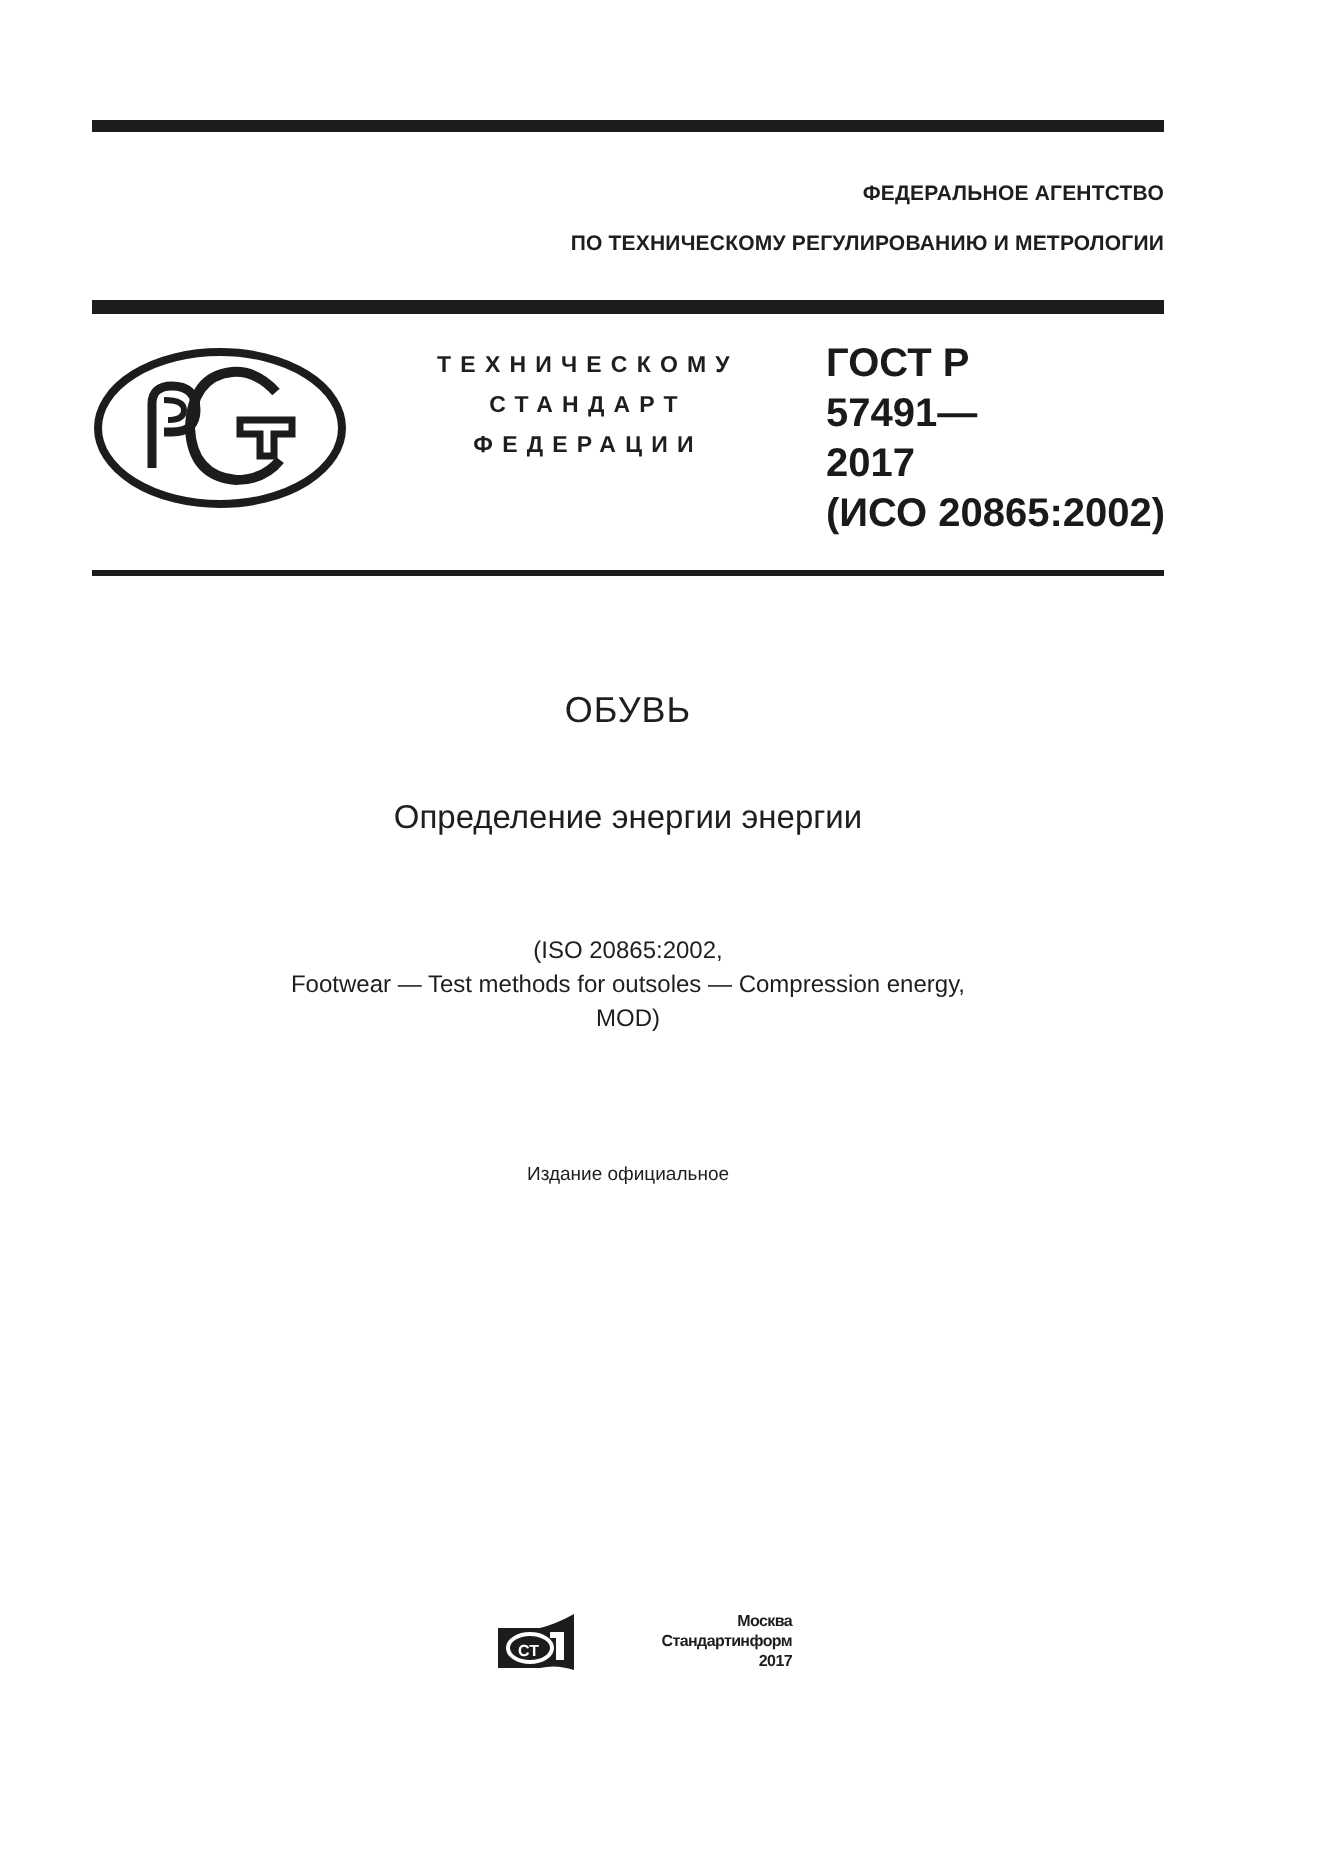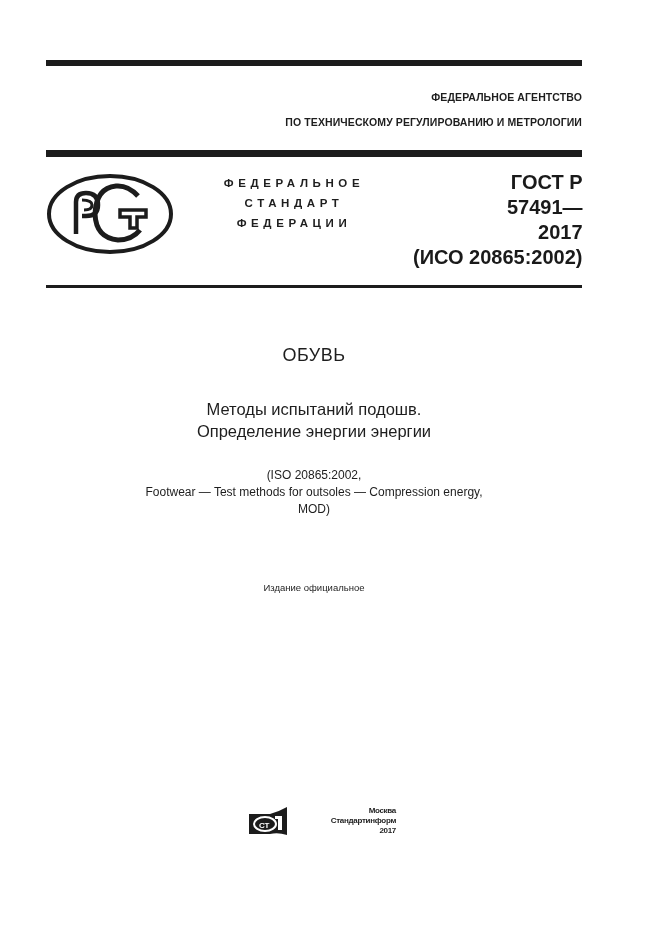--- a/index.html
+++ b/index.html
@@ -60,21 +60,21 @@
 
     .gost {
       position: absolute;
       left: 413px;
       top: 170px;
       font-weight: bold;
       font-size: 20px;
       line-height: 25px;
       color: #1a1a1a;
     }
-    .gost div { white-space: nowrap; text-align: right; }
+    .gost div { white-space: nowrap; }
 
     .center-block {
       position: absolute;
       left: 46px;
       width: 536px;
       text-align: center;
       font-weight: normal;
     }
     .doc-title {
       top: 345px;
@@ -133,38 +133,37 @@
     <path d="M30 62 L30 30 Q30 21 40 21 Q52 21 52 33 Q52 44 40 44 L36 44" fill="none" stroke="#1c1c1c" stroke-width="4.5"></path>
     <path d="M36 28 Q46 28 46 33 Q46 38 38 38" fill="none" stroke="#1c1c1c" stroke-width="3"></path>
 
     <path d="M92 24 Q82 13 70 14 Q50 16 49 42 Q50 66 72 68 Q86 68 94 58" fill="none" stroke="#1c1c1c" stroke-width="5"></path>
 
     <path d="M74 38 L100 38 L100 45 L91 45 L91 56 L84 56 L84 45 L74 45 Z" fill="none" stroke="#1c1c1c" stroke-width="3.5"></path>
   </svg>
 </div>
 
 <div class="national">
-  <div>ФЕДЕРАЛЬНОЕ</div>
+  <div>ТЕХНИЧЕСКОМУ</div>
   <div>СТАНДАРТ</div>
   <div>ФЕДЕРАЦИИ</div>
 </div>
 
 <div class="gost">
   <div>ГОСТ Р</div>
   <div>57491—</div>
   <div>2017</div>
   <div>(ИСО 20865:2002)</div>
 </div>
 
 <div class="rule rule-bottom"></div>
 
 <div class="center-block doc-title">ОБУВЬ</div>
 
 <div class="center-block doc-subtitle">
-  <div>Методы испытаний подошв.</div>
   <div>Определение энергии энергии</div>
 </div>
 
 <div class="center-block iso-ref">
   <div>(ISO 20865:2002,</div>
   <div>Footwear — Test methods for outsoles — Compression energy,</div>
   <div>MOD)</div>
 </div>
 
 <div class="center-block edition">Издание официальное</div>

